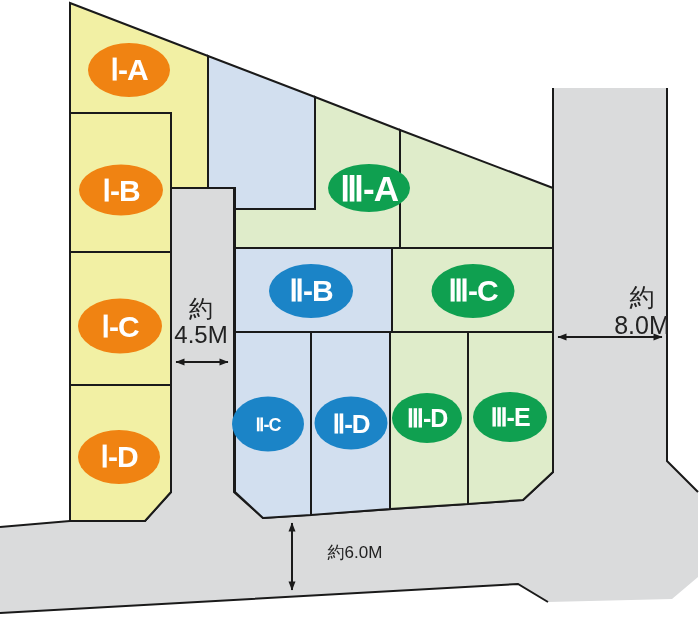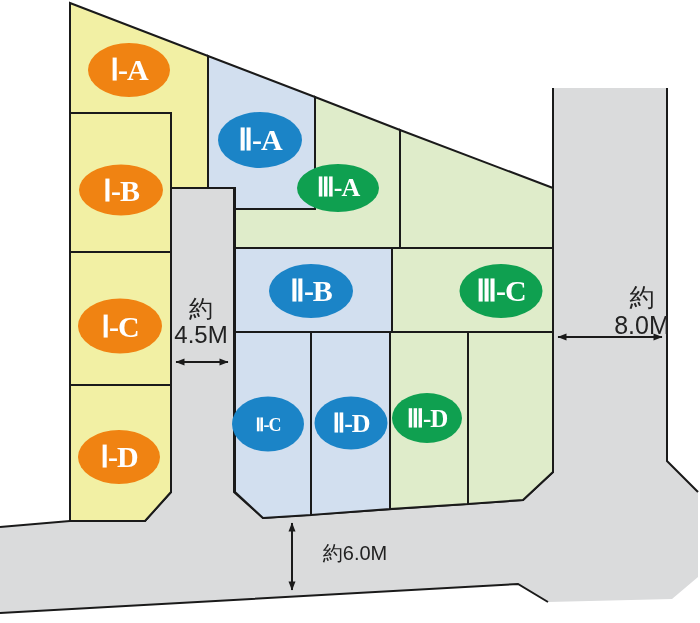--- a/index.html
+++ b/index.html
@@ -14,21 +14,21 @@
   .parcel{stroke:var(--border);stroke-width:2;stroke-linejoin:miter;}
   .pg1{fill:var(--group1-parcel);}
   .pg2{fill:var(--group2-parcel);}
   .pg3{fill:var(--group3-parcel);}
   .arrow{stroke:var(--border);stroke-width:2;}
   .ahp{fill:var(--border);stroke:none;}
   .badge{
     position:absolute;transform:translate(-50%,-50%);
     border-radius:50%;display:flex;align-items:center;justify-content:center;
     color:var(--badge-text);font-weight:bold;
-    font-family:Liberation Serif, serif;
+    font-family:Liberation Sans, sans-serif;
     letter-spacing:-1px;line-height:1;
   }
   .badge.g1{background:var(--group1-badge);}
   .badge.g2{background:var(--group2-badge);}
   .badge.g3{background:var(--group3-badge);}
   .dim{
     position:absolute;transform:translate(-50%,-50%);
     color:var(--dimension-text);text-align:center;
     white-space:pre-line;line-height:1.1;font-weight:normal;
   }
@@ -71,27 +71,27 @@
     <line class="arrow" x1="176" y1="362" x2="228" y2="362" marker-start="url(#ah)" marker-end="url(#ah)"></line>
     <line class="arrow" x1="558" y1="337" x2="662" y2="337" marker-start="url(#ah)" marker-end="url(#ah)"></line>
     <line class="arrow" x1="292" y1="523" x2="292" y2="590" marker-start="url(#ah)" marker-end="url(#ah)"></line>
   </svg>
 
   <div class="badge g1" style="left:129px;top:70px;width:82px;height:54px;font-size:30px;">Ⅰ-A</div>
   <div class="badge g1" style="left:121px;top:190px;width:84px;height:51px;font-size:30px;">Ⅰ-B</div>
   <div class="badge g1" style="left:120px;top:326px;width:84px;height:55px;font-size:30px;">Ⅰ-C</div>
   <div class="badge g1" style="left:119px;top:457px;width:82px;height:54px;font-size:30px;">Ⅰ-D</div>
 
-  <div class="badge g2" style="left:260px;top:140px;width:84px;height:56px;font-size:30px;">Ⅱ-A</div>
   <div class="badge g2" style="left:311px;top:291px;width:84px;height:54px;font-size:30px;text-align:right;">Ⅱ-B</div>
   <div class="badge g2" style="left:268px;top:424px;width:72px;height:55px;font-size:18px;">Ⅱ-C</div>
   <div class="badge g2" style="left:351px;top:423px;width:73px;height:53px;font-size:26px;text-align:center;">Ⅱ-D</div>
 
-  <div class="badge g3" style="left:338px;top:188px;width:82px;height:48px;font-size:26px;">Ⅲ-A</div>
-  <div class="badge g3" style="left:501px;top:291px;width:83px;height:54px;font-size:30px;">Ⅲ-C</div>
+  <div class="badge g3" style="left:369px;top:188px;width:82px;height:48px;font-size:35px;">Ⅲ-A</div>
+  <div class="badge g3" style="left:473px;top:291px;width:83px;height:54px;font-size:30px;">Ⅲ-C</div>
   <div class="badge g3" style="left:427px;top:418px;width:70px;height:50px;font-size:25px;">Ⅲ-D</div>
+  <div class="badge g3" style="left:510px;top:417px;width:74px;height:50px;font-size:25px;">Ⅲ-E</div>
 
   <div class="dim" style="left:201px;top:322px;font-size:24px;">約
 4.5M</div>
   <div class="dim" style="left:610px;top:311px;font-size:25px;margin-left:32px;">約8.0M</div>
-  <div class="dim" style="left:355px;top:553px;font-size:20px;text-align:right;">約6.0M</div>
+  <div class="dim" style="left:355px;top:553px;font-size:17px;text-align:right;">約6.0M</div>
 
 </div>
 
 </body></html>

